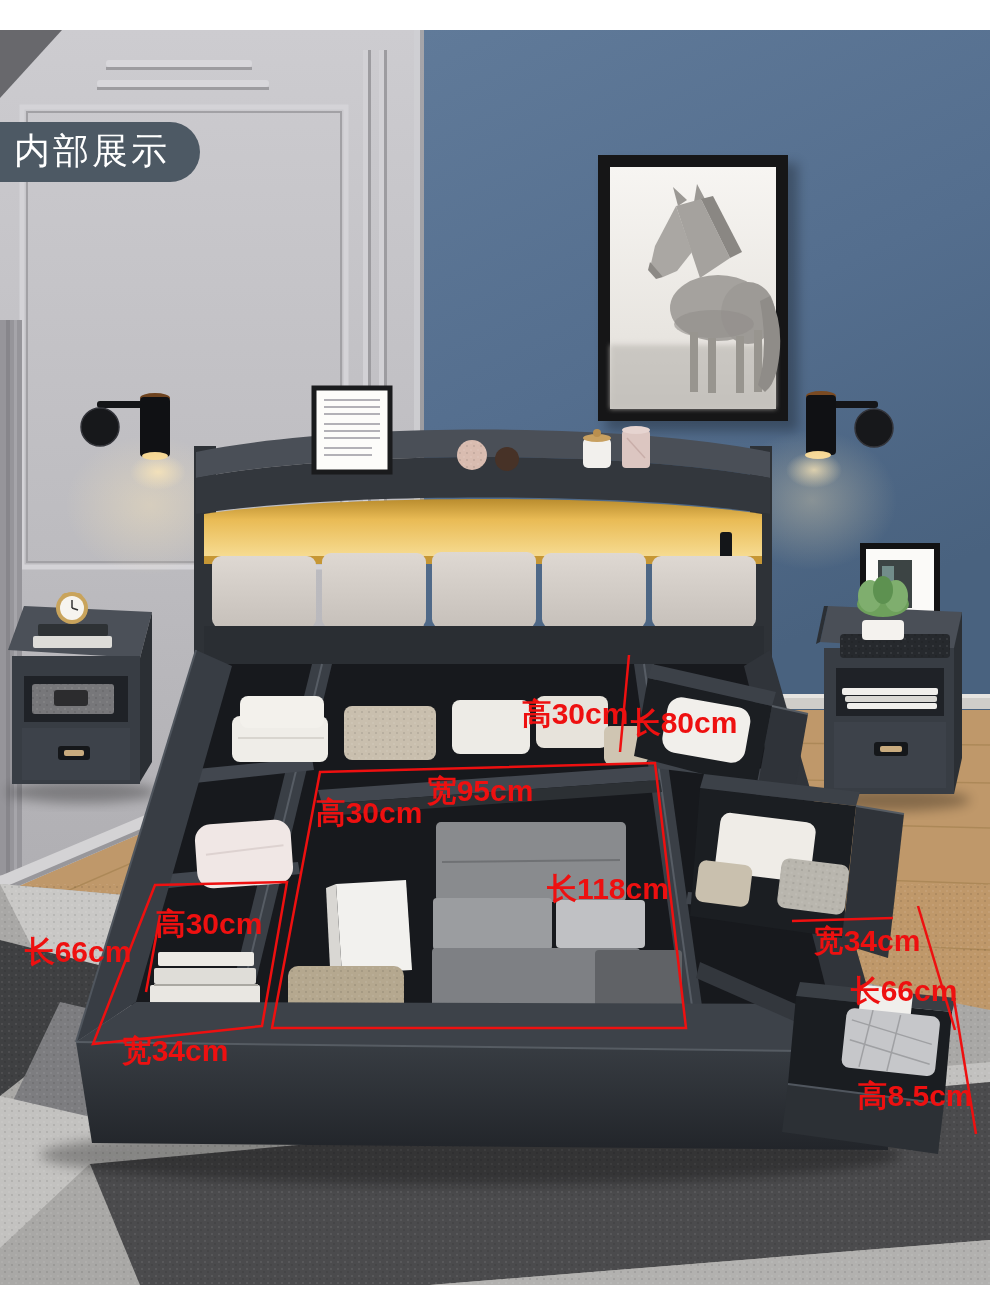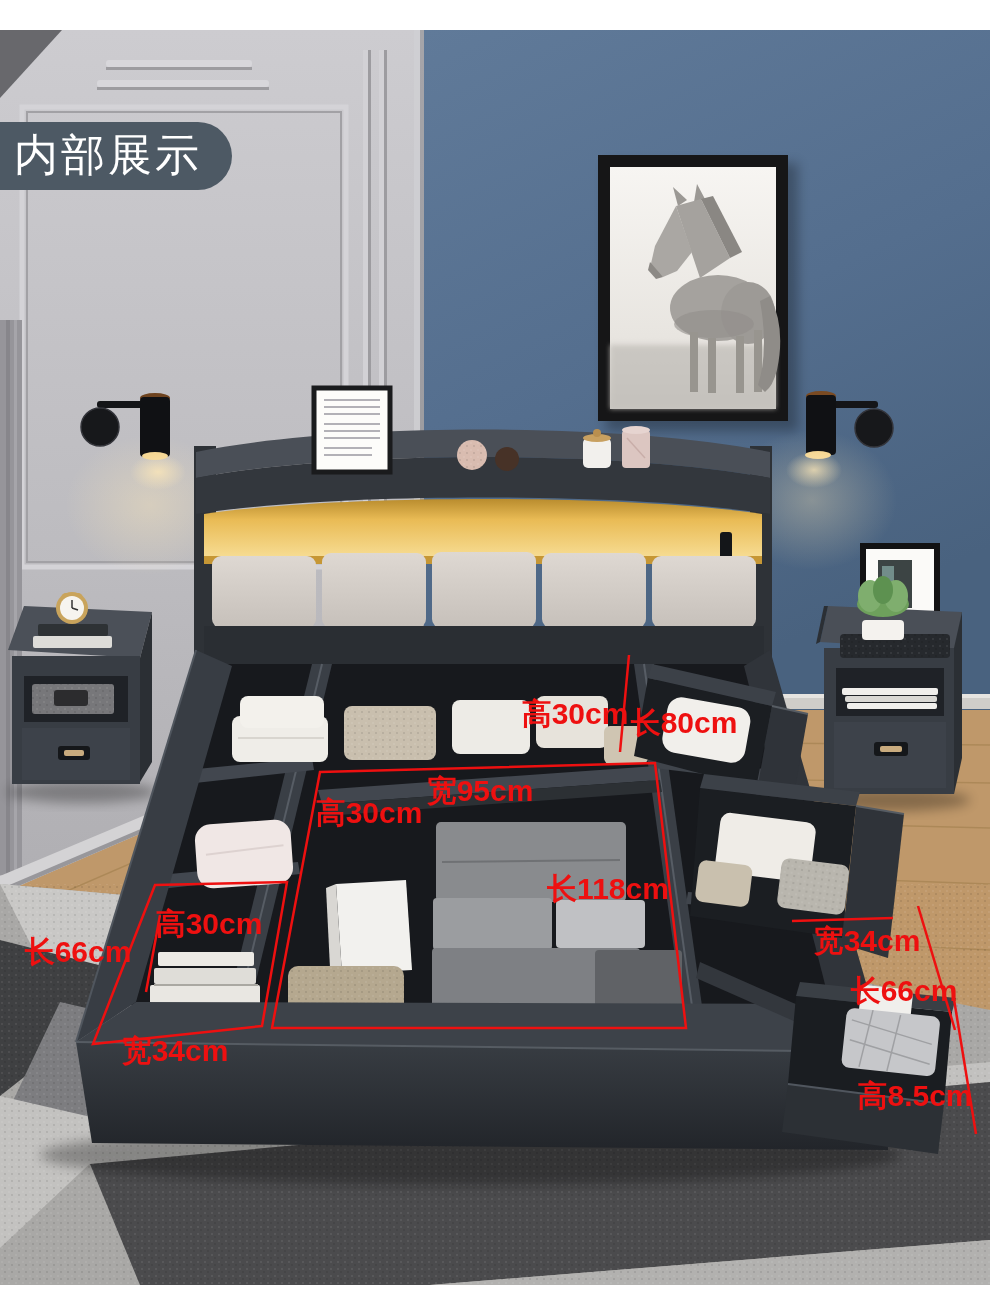--- a/index.html
+++ b/index.html
@@ -1,20 +1,20 @@
 <!DOCTYPE html>
 <html><head>
 <meta charset="utf-8">
 <style>
   html,body{margin:0;padding:0;background:#ffffff;}
   .stage{position:relative;width:990px;height:1314px;background:#ffffff;overflow:hidden;
          font-family:"Liberation Sans","DejaVu Sans",sans-serif;}
   .stage svg{position:absolute;left:0;top:0;}
   .badge{position:absolute;left:0;top:122px;z-index:5;background:#4d5964;color:#fff;
-         font-size:44px;line-height:1;padding:11px 30px 13px 14px;
+         font-size:36px;line-height:1;padding:11px 30px 13px 14px;
          border-radius:0 34px 34px 0;letter-spacing:3px;}
   .dim{font-family:"Liberation Sans","DejaVu Sans",sans-serif;font-size:30px;font-weight:700;}
 </style>
 </head>
 <body>
 
 <div class="stage">
 
   <div class="badge">
     <span>内部展示</span>

